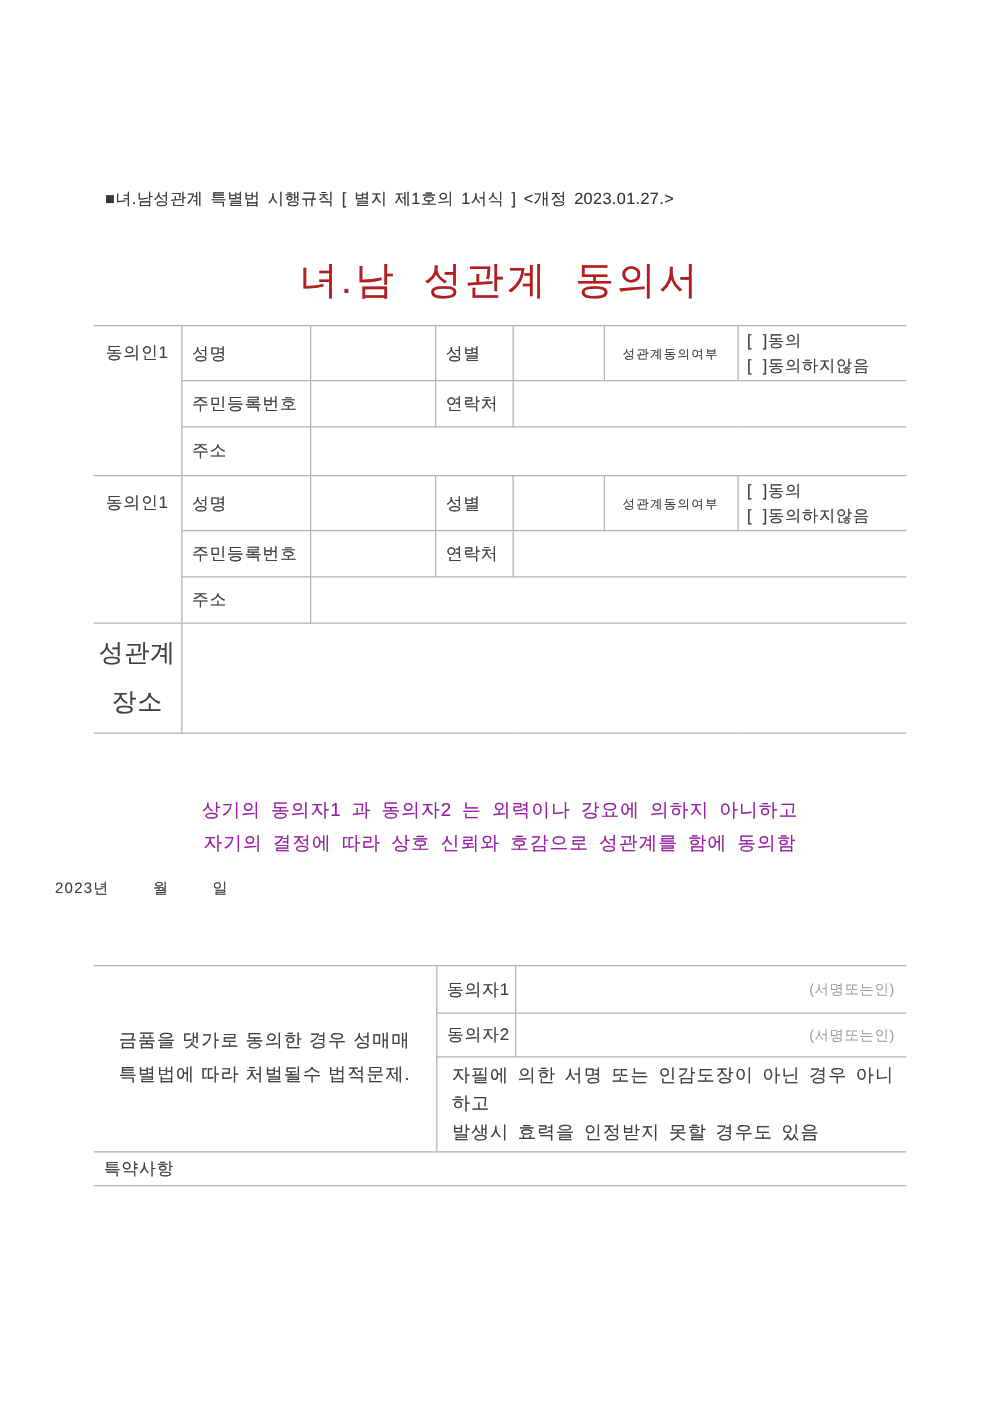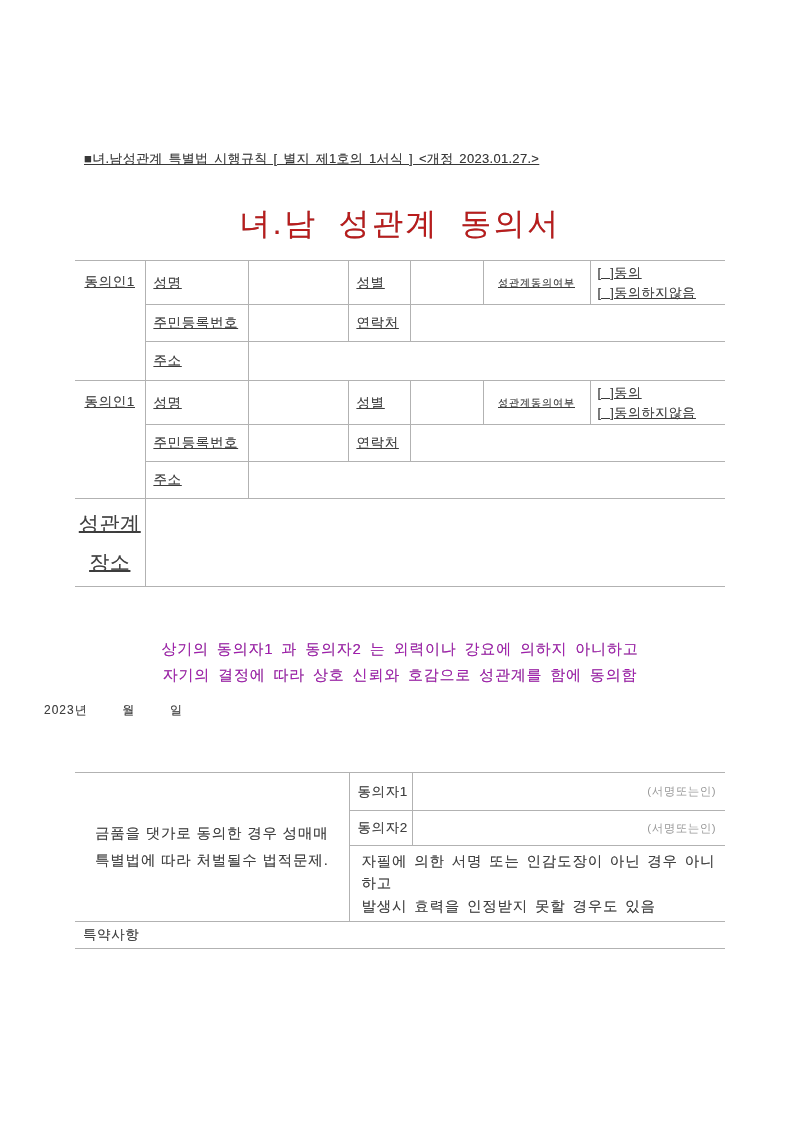--- a/index.html
+++ b/index.html
@@ -9,36 +9,35 @@
     background:#ffffff;
     font-family:"Liberation Sans","DejaVu Sans",sans-serif;
     color:#3c3c3c;
     overflow:hidden;
     text-shadow:0 0 0.5px rgba(90,90,90,0.55);
   }
   .header-note{
     position:absolute;left:84px;top:150px;
     font-size:13px;letter-spacing:0.3px;word-spacing:2px;color:#383838;
     white-space:pre;
-    text-decoration:underline;
   }
   .doc-title{
     position:absolute;left:0;top:203px;width:100%;
     text-align:center;font-size:31px;font-weight:500;
     letter-spacing:2.5px;word-spacing:10px;color:#b91c1c;
   }
   table{border-collapse:collapse;table-layout:fixed;position:absolute;left:75px;background:transparent;}
   td{
     border:1px solid #b2b2b2;
     font-size:13.5px;letter-spacing:0.6px;color:#414141;
     padding:0 0 0 8px;vertical-align:middle;overflow:hidden;
   }
   tr > td:first-child{border-left:none;}
   tr > td:last-child{border-right:none;}
-  .t-consent{top:260px;width:650px;text-decoration:underline;}
+  .t-consent{top:260px;width:650px;}
   .t-sign{top:772px;width:650px;}
   .h43{height:43px}.h44{height:44px}.h37{height:37px}.h39{height:39px}.h88{height:88px}
   .h38{height:38px}.h35{height:35px}.h60{height:60px}.h27{height:27px}
   td.role{vertical-align:top;text-align:center;padding:12px 0 0 0;}
   td.consent-label{text-align:center;padding:0 2px;font-size:10px;letter-spacing:1px;}
   td.checks{font-size:13px;line-height:1.5;padding:2px 0 2px 7px;}
   .checks div{white-space:pre;}
   td.place-label{text-align:center;padding:0;font-size:20px;line-height:1.95;}
   td.warning{text-align:center;padding:0 6px;font-size:14.5px;line-height:1.85;letter-spacing:0.8px;}
   td.sign-hint{text-align:right;padding:0 9px 0 8px;color:#9b9b9b;font-size:11.5px;letter-spacing:0.5px;text-shadow:none;}

